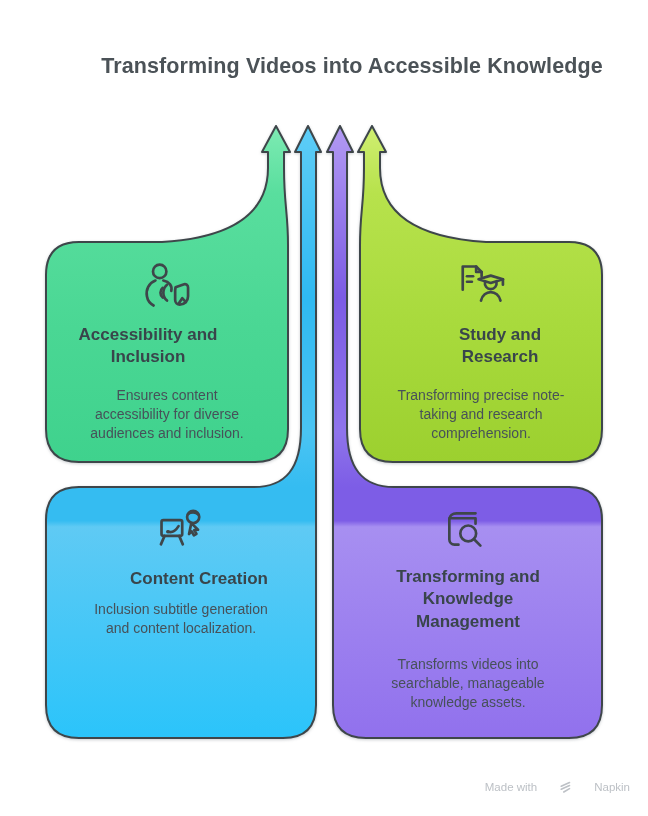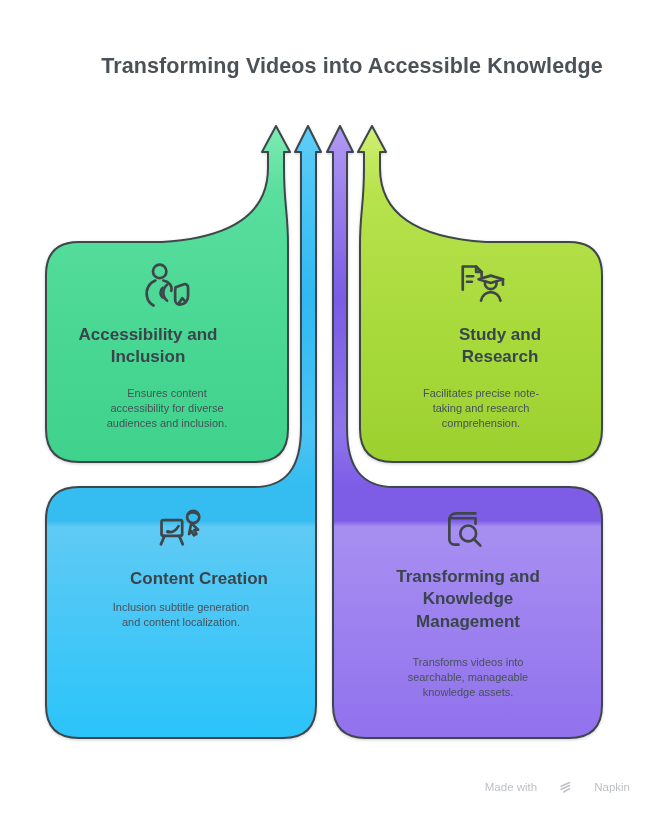--- a/index.html
+++ b/index.html
@@ -12,21 +12,21 @@
     font-size:21.5px;font-weight:bold;color:var(--title_text,#4B5257);letter-spacing:.1px;padding-left:28px;
   }
   #diagram{position:absolute;left:0;top:0;filter:drop-shadow(0 1px 1.5px rgba(70,80,90,.28));}
   .card-block{position:absolute;}
   .card-icon{position:absolute;}
   .card-title{
     position:absolute;text-align:center;font-weight:bold;font-size:17px;line-height:1.32;
     color:var(--card_title_text,#39454B);white-space:pre-line;
   }
   .card-desc{
-    position:absolute;text-align:center;font-size:11px;line-height:1.36;
+    position:absolute;text-align:center;font-size:14px;line-height:1.36;
     color:var(--card_desc_text,#475159);white-space:pre-line;
   }
   .footer{
     position:absolute;right:18px;top:780px;display:flex;align-items:center;gap:22px;
     font-size:11.5px;color:var(--footer_text,#BDC1C6);text-decoration:none;cursor:pointer;
   }
   svg .ln{fill:none;stroke:var(--stroke,#3E464A);stroke-width:2.2;stroke-linecap:round;stroke-linejoin:round;}
 </style>
 </head>
 <body>
@@ -108,21 +108,21 @@
       <path class="ln" d="M19,3 L19,7.5 L23.5,7.5"></path>
       <path class="ln" d="M11.5,11 h5"></path>
       <path class="ln" d="M11.5,15.5 h4"></path>
       <path class="ln" d="M21,13.5 L31,10.5 L41,13.5 L31,16.5 Z"></path>
       <path class="ln" d="M26.3,15.8 a4.8,4.8 0 1 0 9.4,0"></path>
       <path class="ln" d="M41,13.5 V18"></path>
       <path class="ln" d="M23,31 c1,-4.5 4.5,-7 8,-7 c3.5,0 7,2.5 8,7"></path>
     </svg>
     <div class="card-title" style="left:360px;top:324px;width:280px">Study and
 Research</div>
-    <div class="card-desc" style="left:370px;top:386px;width:222px">Facilitates precise note-
+    <div class="card-desc" style="left:370px;top:386px;width:222px">Transforming precise note-
 taking and research
 comprehension.</div>
   </div>
 
   <div class="card-block">
     <svg class="card-icon" style="left:153px;top:507px" width="56" height="48" viewBox="0 0 46 38">
       <rect class="ln" x="7" y="10" width="17" height="13" rx="1.5"></rect>
       <path class="ln" d="M12,19.5 c4,1.5 6.5,-0.5 9,-4.5"></path>
       <circle cx="12.3" cy="19.6" r="1.5" fill="#3E464A"></circle>
       <path class="ln" d="M9.5,23 L6.5,30"></path>

